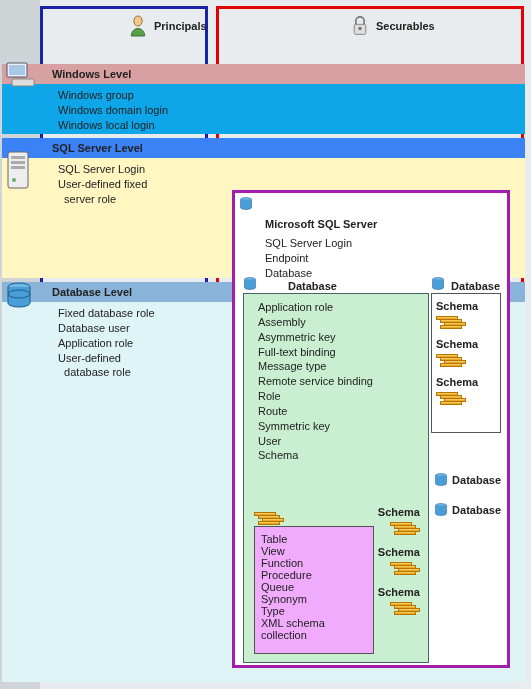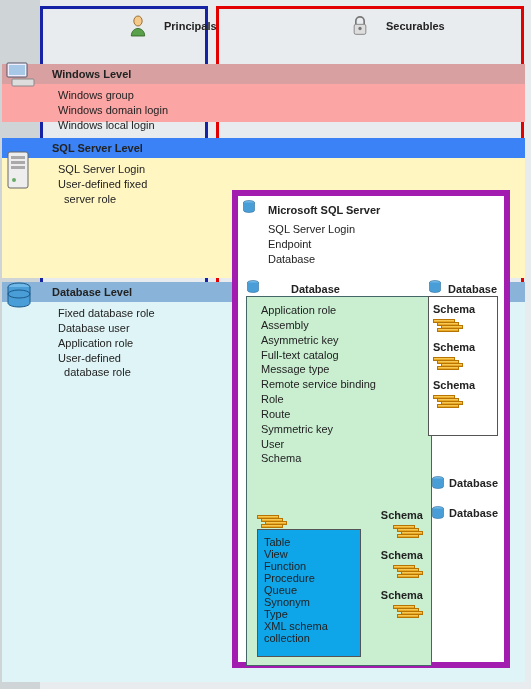--- a/index.html
+++ b/index.html
@@ -1,48 +1,48 @@
 <!DOCTYPE html>
 <html><head>
 <meta charset="utf-8">
 <style>
 *{box-sizing:border-box;margin:0;padding:0;font-family:Arial,Helvetica,sans-serif;font-size:11px;color:#222}
 body{background:linear-gradient(to right,#cfd4d6 0,#cfd4d6 40px,#e9ecee 40px,#e9ecee 100%);width:531px;height:689px;position:relative;overflow:hidden}
 .col-blue{position:absolute;left:40px;top:6px;width:168px;height:676px;border:3px solid #1723a5;background:transparent;z-index:1}
 .col-red{position:absolute;left:216px;top:6px;width:308px;height:676px;border:3px solid #e30000;background:transparent;z-index:1}
-.hdr{position:absolute;top:14px;font-weight:bold;font-size:12px;z-index:4;display:flex;align-items:center;gap:16px}
+.hdr{position:absolute;top:14px;font-weight:bold;font-size:12px;z-index:4;display:flex;align-items:center;gap:6px}
 .hdr.p{left:128px}
 .hdr.s{left:350px}
 .band{position:absolute;left:2px;right:6px;z-index:2}
 .band .title{font-weight:bold;padding:4px 0 4px 50px}
 .band .body{padding:4px 0 6px 56px;line-height:1.35}
 .b-win{top:64px}
 .b-win .title{background:#d8a0a0}
-.b-win .body{background:#fca5a5;height:38px}
+.b-win .body{background:#0ea5e9;height:50px}
 .b-sql{top:138px}
 .b-sql .title{background:#3b82f6}
 .b-sql .body{background:#fff6c2;height:120px}
 .b-db{top:282px}
 .b-db .title{background:#89b3d8}
 .b-db .body{background:#dff4f6;height:380px}
 .icon-side{position:absolute;left:6px;z-index:3}
 .sv-server{top:150px}
 .sv-db{top:282px}
 .sv-pc{top:62px}
 svg{display:block}
-.sec-box{position:absolute;left:232px;top:190px;width:278px;height:478px;border:6px solid #a21caf;background:#fff;z-index:3;padding:6px 8px}
+.sec-box{position:absolute;left:232px;top:190px;width:278px;height:478px;border:3px solid #a21caf;background:#fff;z-index:3;padding:23px 8px}
 .sec-box .t{font-weight:bold;margin:2px 0 6px 22px}
 .sec-box .lst{margin-left:22px;line-height:1.35}
 .db-main{position:absolute;left:8px;top:100px;width:186px;height:370px;border:1px solid #466;background:#c9eed0;padding:6px 8px}
 .db-main .t{font-weight:bold;position:absolute;top:-16px;left:22px}
 .db-main .lst{margin-left:6px;line-height:1.35}
 .db-side{position:absolute;right:6px;top:100px;width:70px;height:140px;border:1px solid #555;background:#fff;padding:4px}
 .db-side .t{font-weight:bold;position:absolute;top:-16px;right:0}
 .schema-lbl{font-weight:bold;margin:2px 0}
-.tbl-box{position:absolute;left:10px;bottom:8px;width:104px;height:128px;border:1px solid #555;background:#0ea5e9;padding:6px}
+.tbl-box{position:absolute;left:10px;bottom:8px;width:120px;height:128px;border:1px solid #555;background:#f0abfc;padding:6px}
 .schema-r{position:absolute;right:8px;font-weight:bold}
 .db-free{position:absolute;right:6px;display:flex;align-items:center;gap:4px;font-weight:bold}
 .cyl{width:14px;height:14px}
 .stack{display:inline-block;margin:2px 0 6px}
 .stack div{width:22px;height:4px;background:linear-gradient(#ffd76a,#e09a10);border:1px solid #b87400;margin-bottom:-1px}
 .stack div:nth-child(2){margin-left:4px}
 .stack div:nth-child(3){margin-left:8px}
 .stack div:nth-child(4){margin-left:4px}
 .user-ico{width:20px;height:24px}
 .lock-ico{width:20px;height:24px}
@@ -138,21 +138,21 @@
       <ellipse cx="13" cy="5" rx="11" ry="4" fill="#6fb8e8" stroke="#1a5a8a"></ellipse>
       <path d="M2 5v16c0 2.2 4.9 4 11 4s11-1.8 11-4V5" fill="#4a9ed8" stroke="#1a5a8a"></path>
     </svg>
 
   <div class="db-main">
     <div class="t">Database</div>
     <div class="lst">
       <div>Application role</div>
       <div>Assembly</div>
       <div>Asymmetric key</div>
-      <div>Full-text catalog</div>
+      <div>Full-text binding</div>
       <div>Message type</div>
       <div>Remote service binding</div>
       <div>Role</div>
       <div>Route</div>
       <div>Symmetric key</div>
       <div>User</div>
       <div>Schema</div>
     </div>
 
     <div class="schema-r" style="top:212px">Schema</div>

